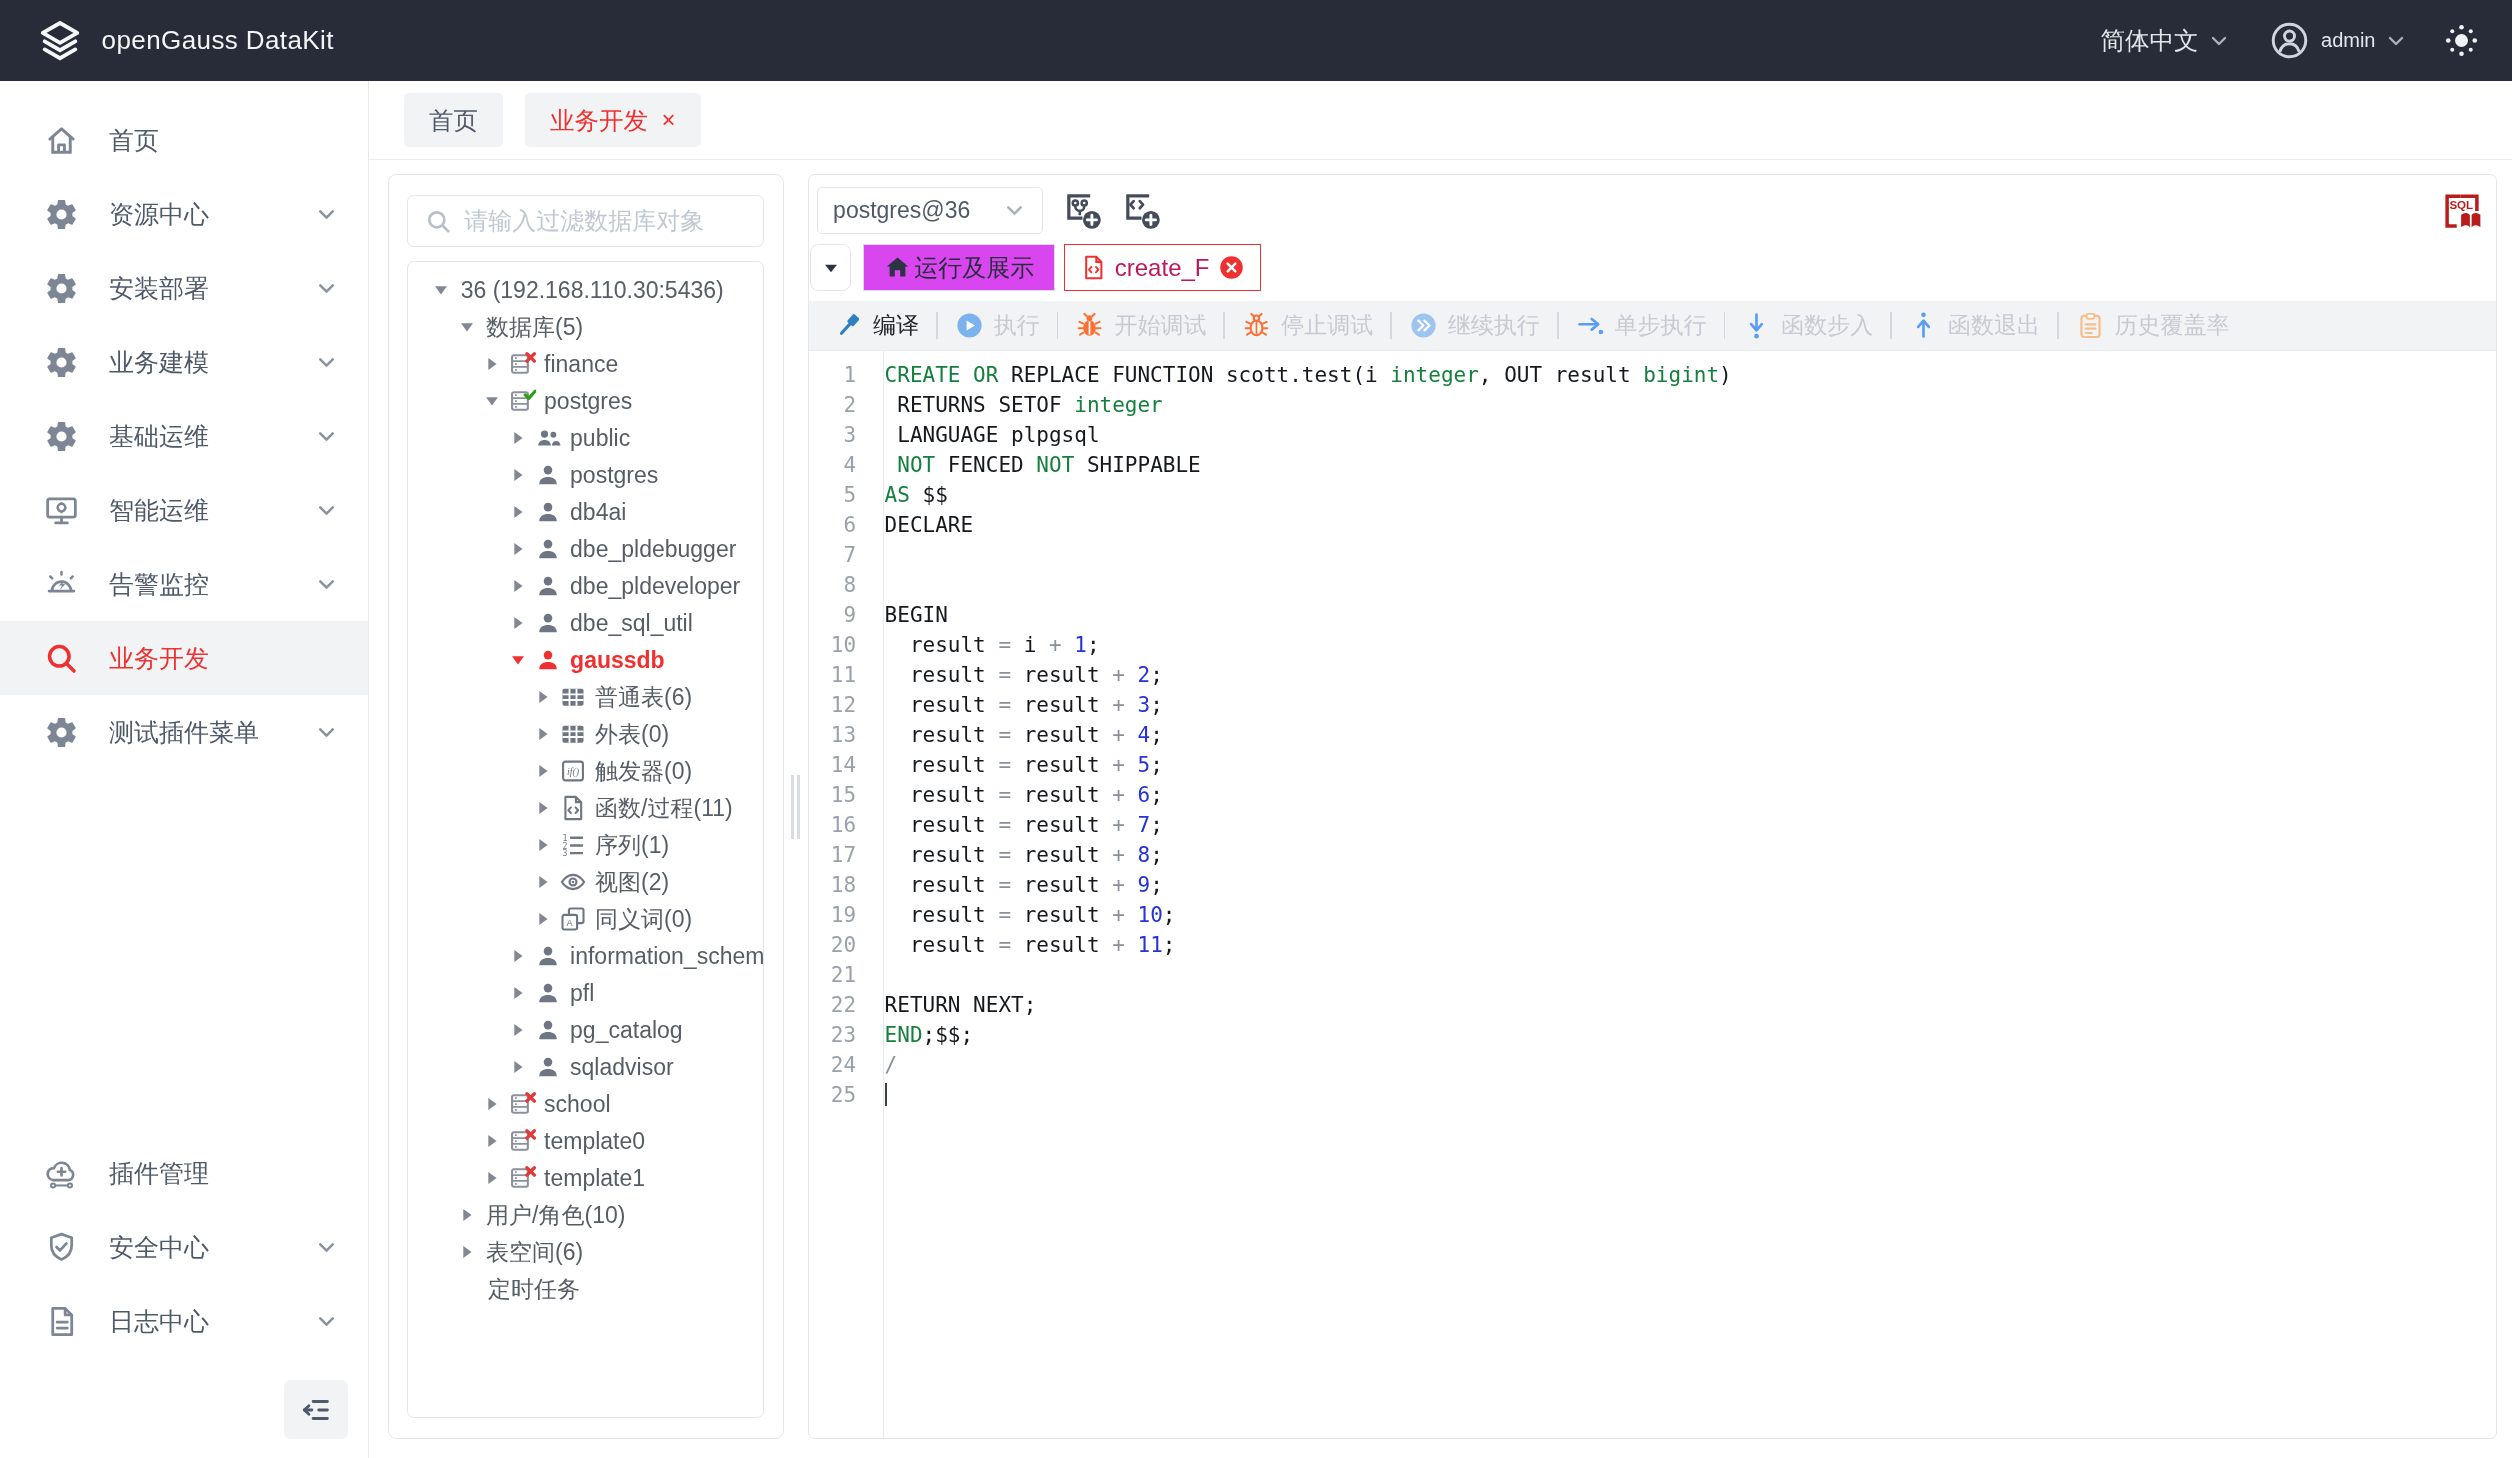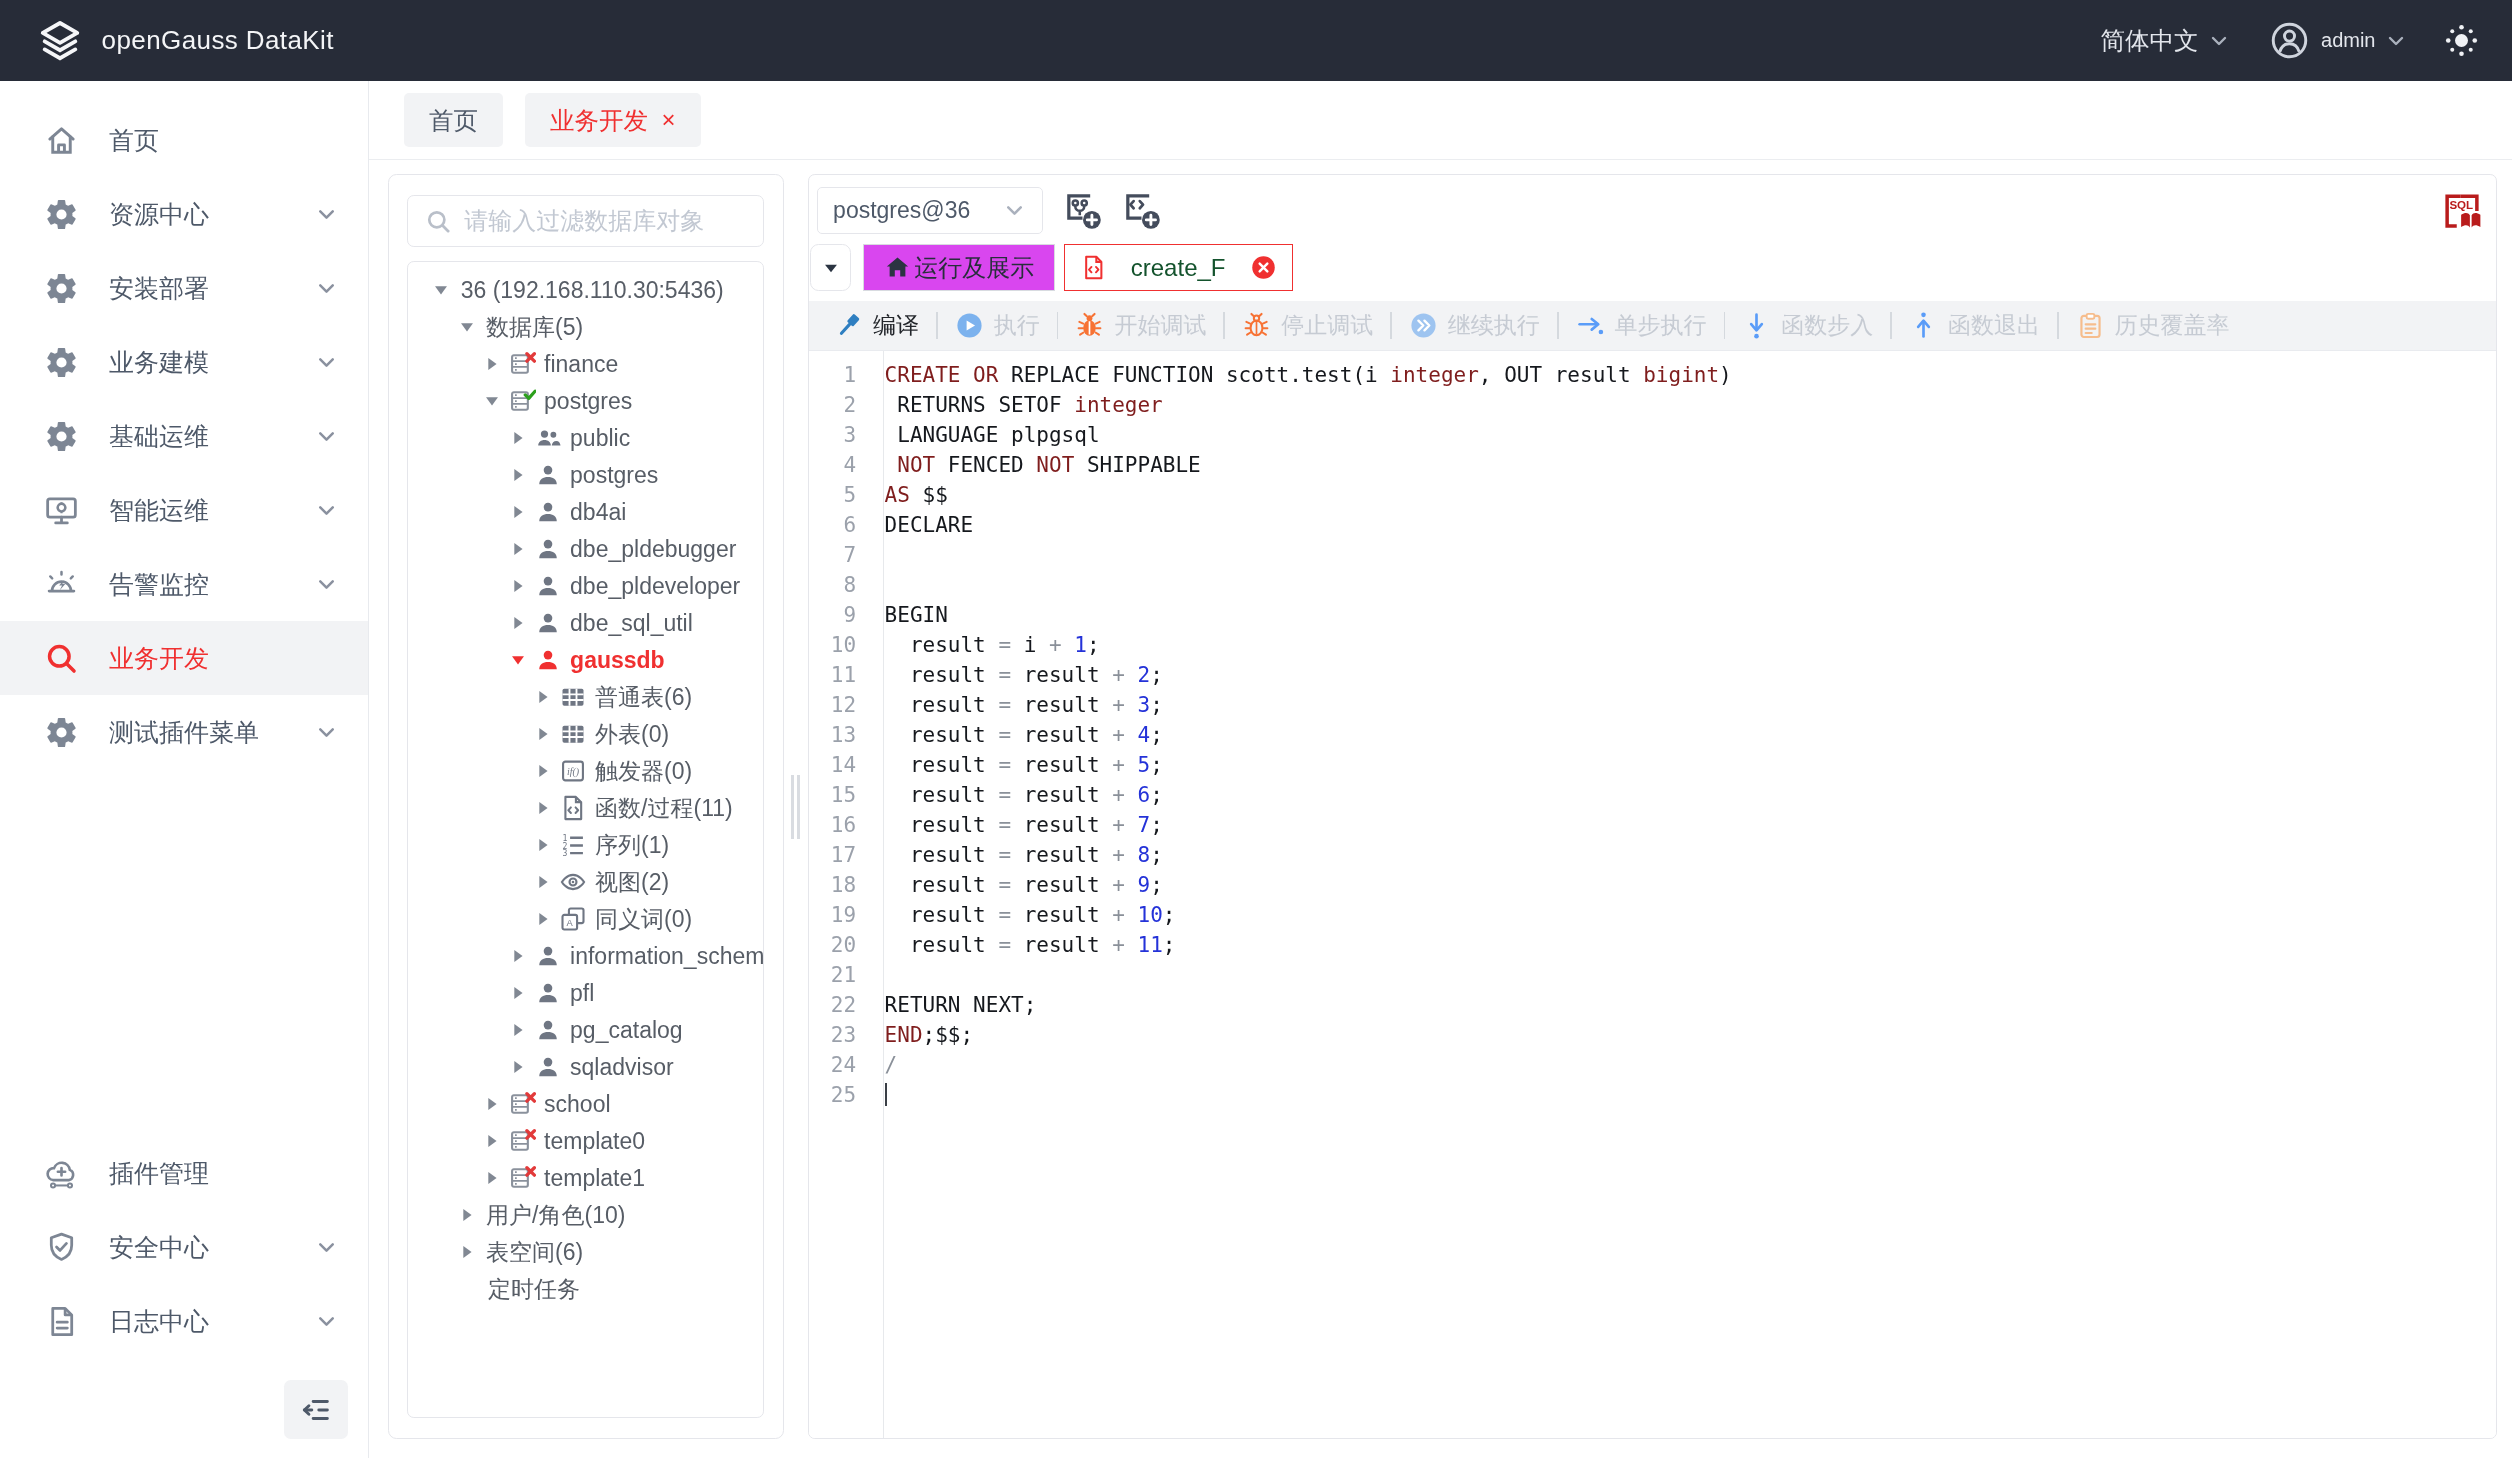--- a/index.html
+++ b/index.html
@@ -87,41 +87,41 @@
   .hd-ic { width:41px; height:41px; margin-left:18.6px; color:#444c5c; cursor:pointer; }
   .sql-book { margin-left:auto; width:42px; height:42px; color:#b91c1c; cursor:pointer; }
   .ed-row2 { display:flex; align-items:center; padding:5px 13.5px 10px 1.7px; }
   .tab-caret-btn { width:41px; height:47px; background:#fff; border:0.8px solid #e5e6eb;
     border-radius:8.5px; display:flex; align-items:center; justify-content:center; cursor:pointer; }
   .run-tab { margin-left:12px; height:47px; background:#d946ef; border:0.8px solid #d8dbe0;
     display:flex; align-items:center; gap:3px; padding:0 20px; font-size:24px;
     color:#272e3b; cursor:pointer; }
   .run-tab .ic { width:27px; height:27px; color:#2b3442; }
   .file-tab { margin-left:8.5px; height:47px; background:#fff; border:1.7px solid #f03030;
-    display:flex; align-items:center; gap:24px; padding:0 15px; font-size:24px;
-    color:#14532d; cursor:pointer; }
+    display:flex; align-items:center; gap:8px; padding:0 15px; font-size:24px;
+    color:#be185d; cursor:pointer; }
   .file-tab .f-ic { width:27px; height:27px; color:#f03030; }
   .file-tab .cls { width:27px; height:27px; cursor:pointer; }
 
   .toolbar { height:49px; flex:none; background:#f2f3f5; display:flex; align-items:center;
     padding:0 8.5px; }
   .tool-btn { display:flex; align-items:center; gap:10px; padding:0 17px; font-size:23px;
     color:#c6cbd3; cursor:pointer; white-space:nowrap; }
   .tool-btn.enabled { color:#23262b; }
   .tool-btn .ic { width:29px; height:29px; }
   .tool-sep { width:1.7px; height:27px; background:#d5d9de; flex:none; }
 
   .code-area { flex:1; position:relative; background:#fff; border-top:0.8px solid #e9ebef;
     overflow:hidden; font-family:"DejaVu Sans Mono", monospace; font-size:21px; }
   .code-rule { position:absolute; left:74px; top:0; bottom:0; width:1.7px; background:#e7e9ec; }
   .code-scroll { padding-top:8.5px; }
   .code-row { display:flex; height:30px; line-height:30px; }
   .ln { width:61px; flex:none; text-align:right; padding-right:13.5px; color:#9ba1ab; }
   .lc { padding-left:15px; white-space:pre; color:#15181d; }
-  .tok-k { color:#7f1d1d; } .tok-n { color:#2432d8; } .tok-o { color:#8a9099; }
+  .tok-k { color:#15803d; } .tok-n { color:#2432d8; } .tok-o { color:#8a9099; }
   .cursor { display:inline-block; width:2.5px; height:23px; background:#3a3f46;
     vertical-align:middle; margin-top:-3.4px; }
 </style>
 </head>
 <body>
 
 <div class="topbar">
   <span class="ic logo">
       <svg viewBox="0 0 24 24" width="100%" height="100%">
         <path d="M12 2.6 21 7.8 12 13 3 7.8Z" fill="none" stroke="currentColor" stroke-width="2" stroke-linejoin="round"></path>

